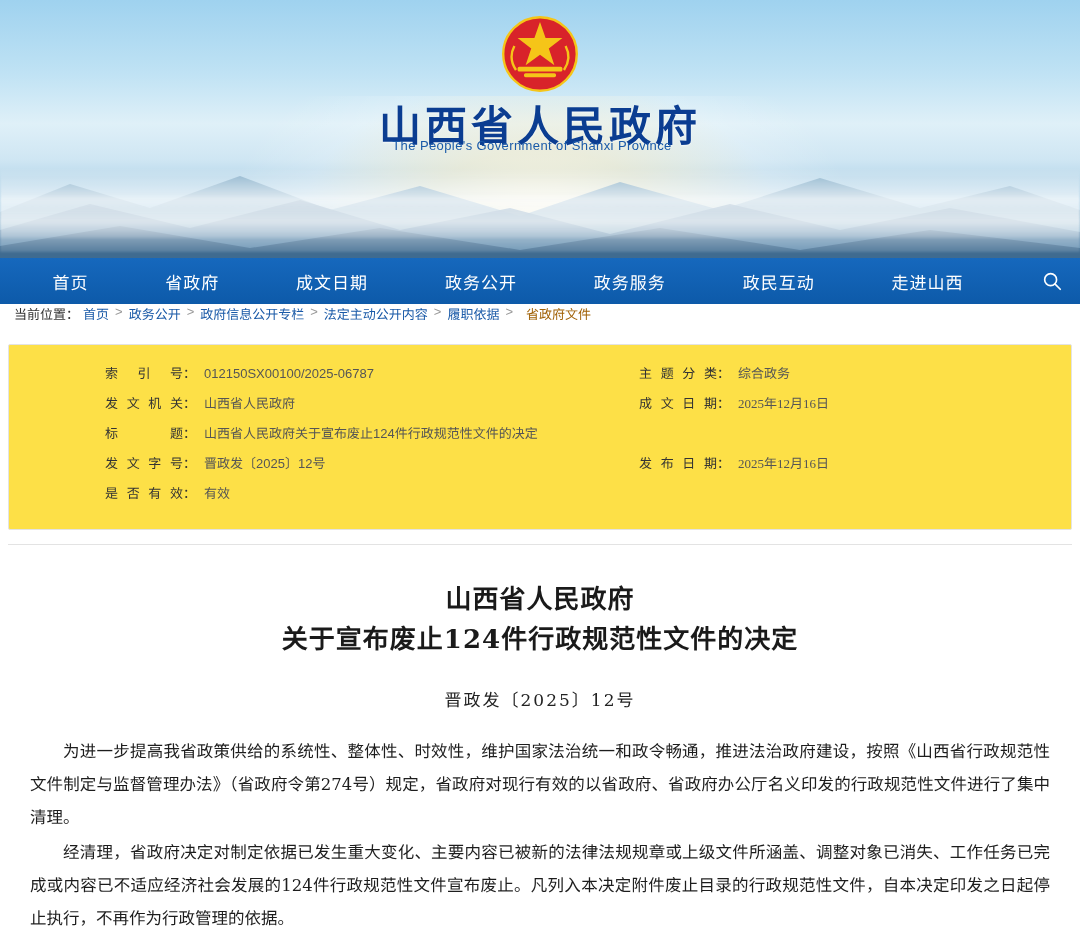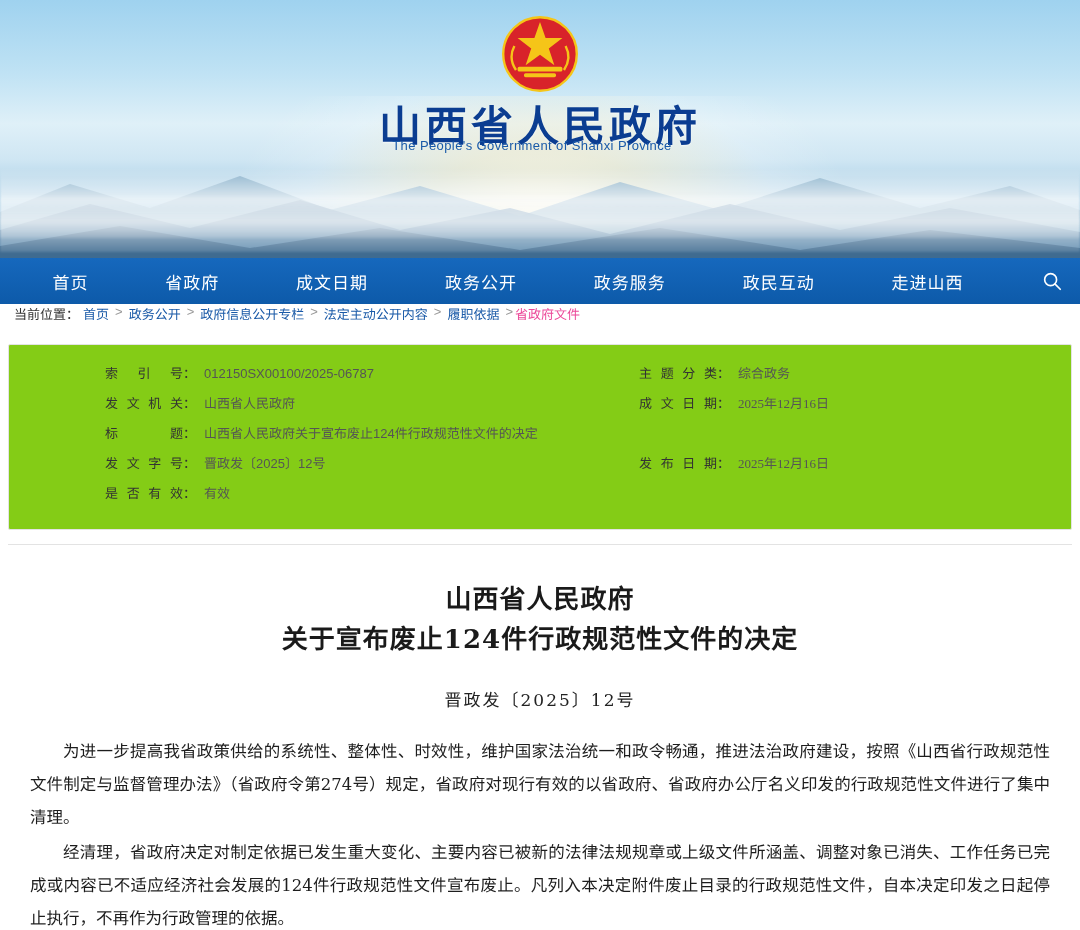--- a/index.html
+++ b/index.html
@@ -110,28 +110,28 @@
     height: 40px;
     display: flex;
     padding-left: 14px;
     font-size: 13px;
     color: #444;
     background: #fff;
   }
   .crumbbar .label { color: #333; }
   .crumb-link { color: #1a5aa8; margin: 0 4px; cursor: pointer; }
   .crumb-sep { color: #999; margin: 0 2px; }
-  .crumb-cur { color: #ec4899; margin: 0 0; }
+  .crumb-cur { color: #a16207; margin: 0 11px; }
 
   
   .meta-wrap {
     margin: 0 8px;
     border: 1px solid #e3e3e3;
     border-radius: 2px;
-    background: #84cc16;
+    background: #fde047;
     padding: 18px 0 16px 0;
   }
   .meta-grid {
     display: flex;
   }
   .meta-col { }
   .meta-col.left { width: 620px; padding-left: 96px; }
   .meta-col.right { flex: 1; padding-left: 10px; font-family: Liberation Serif, serif; }
   .meta-row {
     display: flex;

